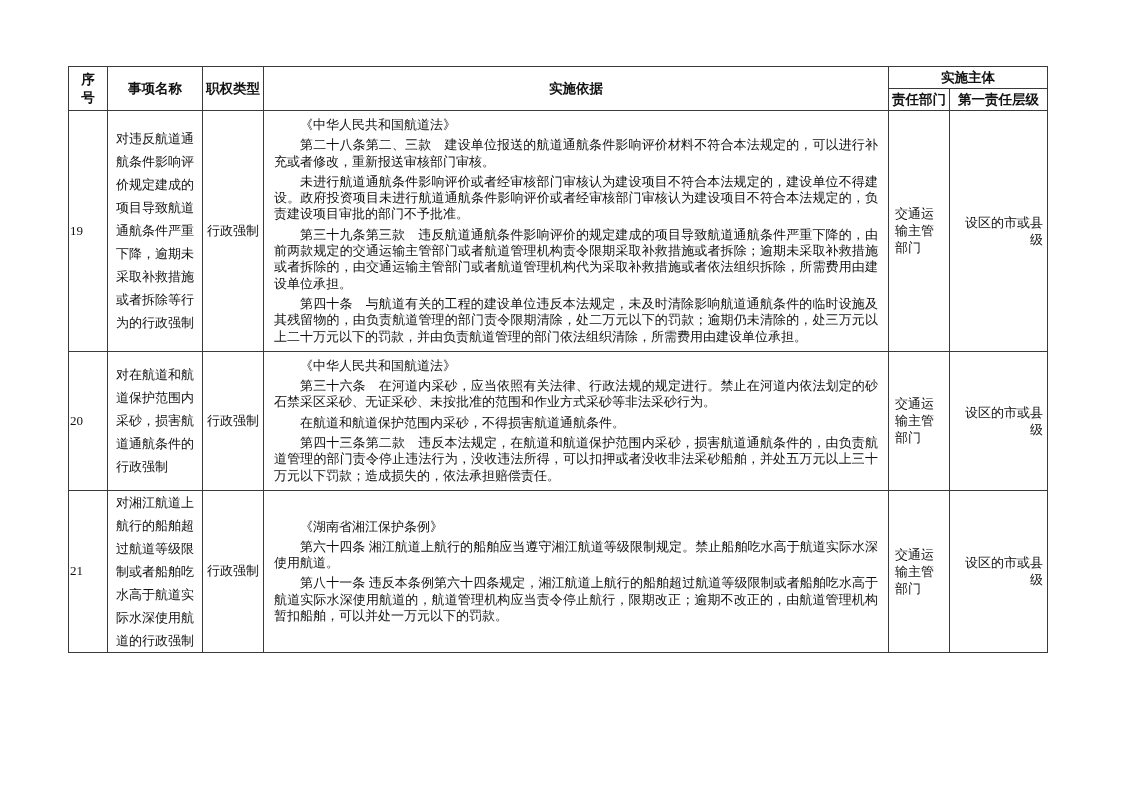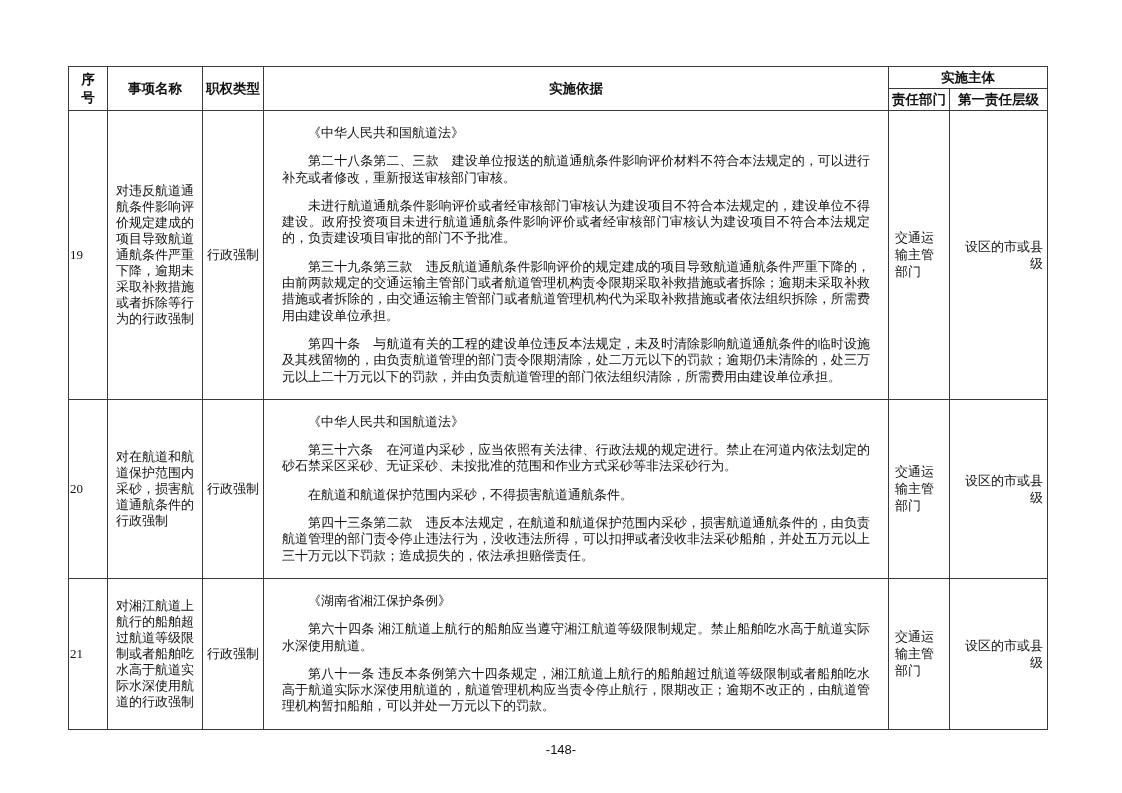--- a/index.html
+++ b/index.html
@@ -41,35 +41,35 @@
   tbody tr:nth-child(1) { height: 208px; }
   tbody tr:nth-child(2) { height: 119px; }
   tbody tr:nth-child(3) { height: 108px; }
 
   td.c-no {
     font-size: 13px;
   }
   td.c-name {
     padding: 0 8px;
     font-size: 13px;
-    line-height: 16px;
+    line-height: 23px;
     text-align: justify;
     text-justify: inter-ideograph;
     margin-top: 40px;
   }
   td.c-type {
     text-align: center;
     font-size: 13px;
   }
   td.c-basis {
     padding: 2px 6px;
     font-size: 13px;
   }
   td.c-basis p {
-    margin: 12px;
+    margin: 4px;
     text-indent: 2em;
     line-height: 16.3px;
     text-align: justify;
     text-justify: inter-ideograph;
   }
   td.c-dept {
     padding: 0 4px 0 6px;
     font-size: 13px;
     line-height: 17px;
     text-align: left;
@@ -156,15 +156,14 @@
             <p>《湖南省湘江保护条例》</p>
             <p>第六十四条 湘江航道上航行的船舶应当遵守湘江航道等级限制规定。禁止船舶吃水高于航道实际水深使用航道。</p>
             <p>第八十一条 违反本条例第六十四条规定，湘江航道上航行的船舶超过航道等级限制或者船舶吃水高于航道实际水深使用航道的，航道管理机构应当责令停止航行，限期改正；逾期不改正的，由航道管理机构暂扣船舶，可以并处一万元以下的罚款。</p>
           </td>
         <td class="c-dept">交通运输主管部门</td>
         <td class="c-level">设区的市或县级</td>
       </tr>
     </tbody>
   </table>
 
-  <div class="page-footer">-148-</div>
 
 </div>
 
 </body></html>

